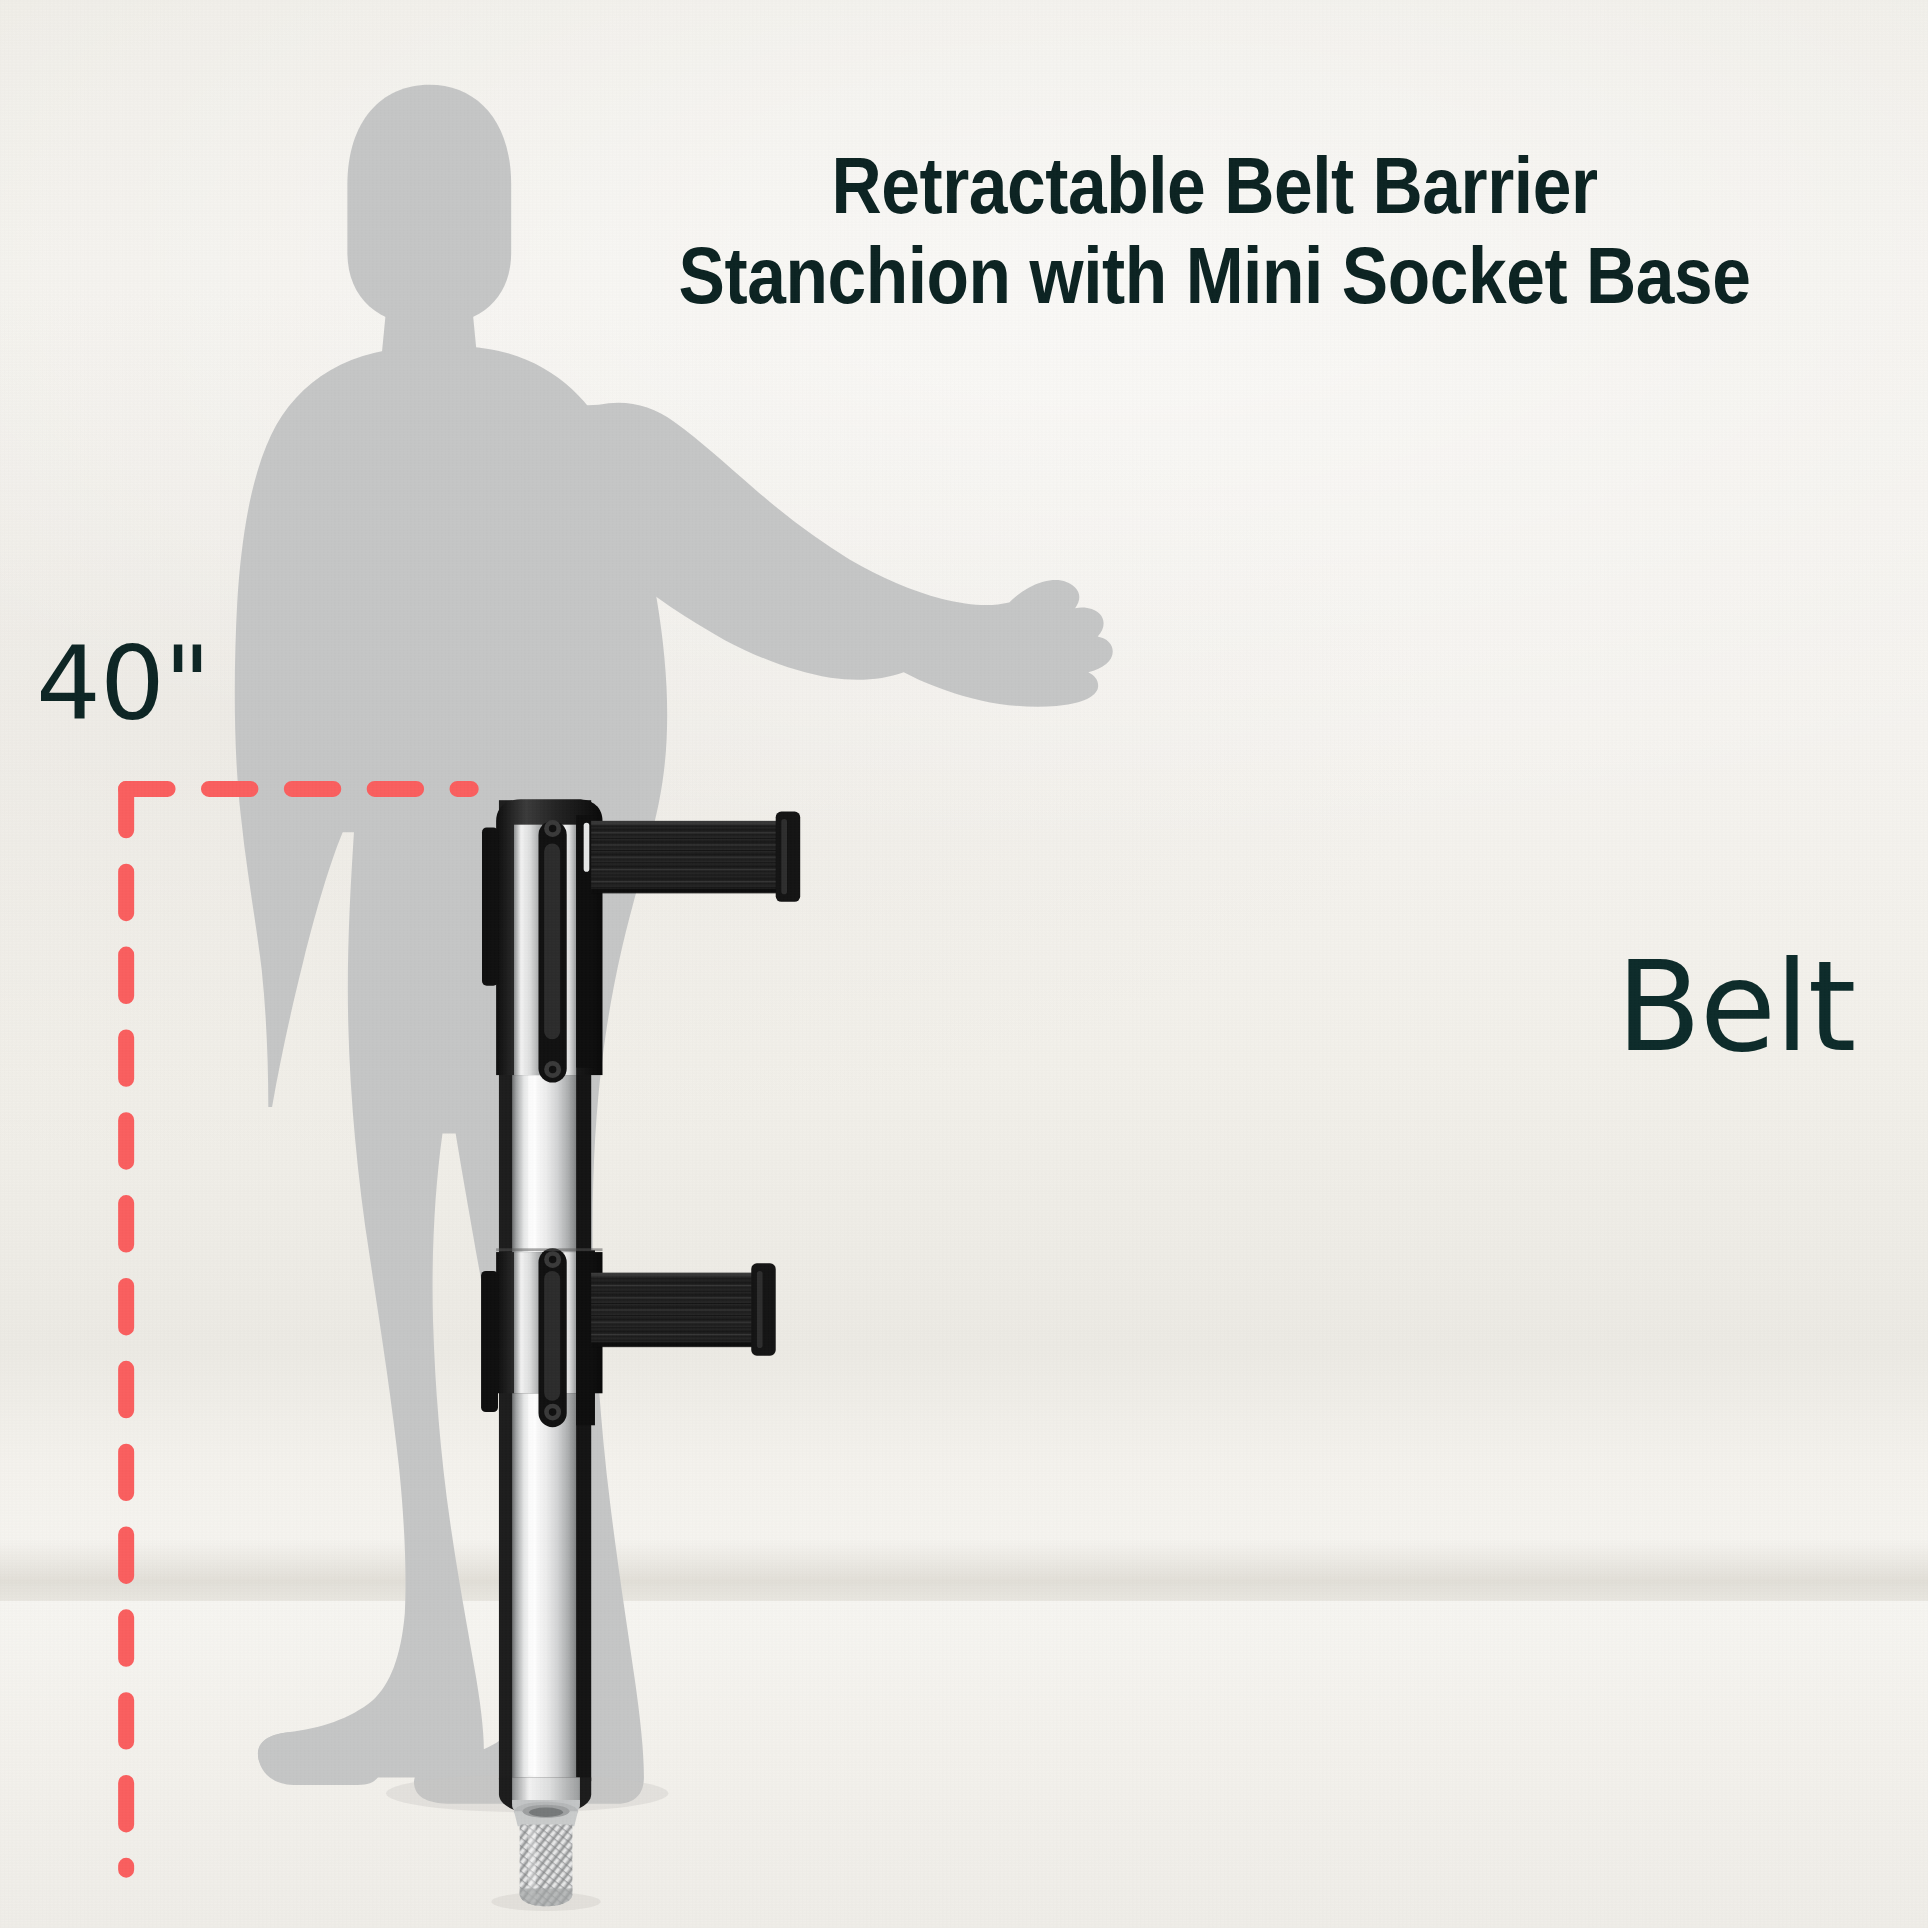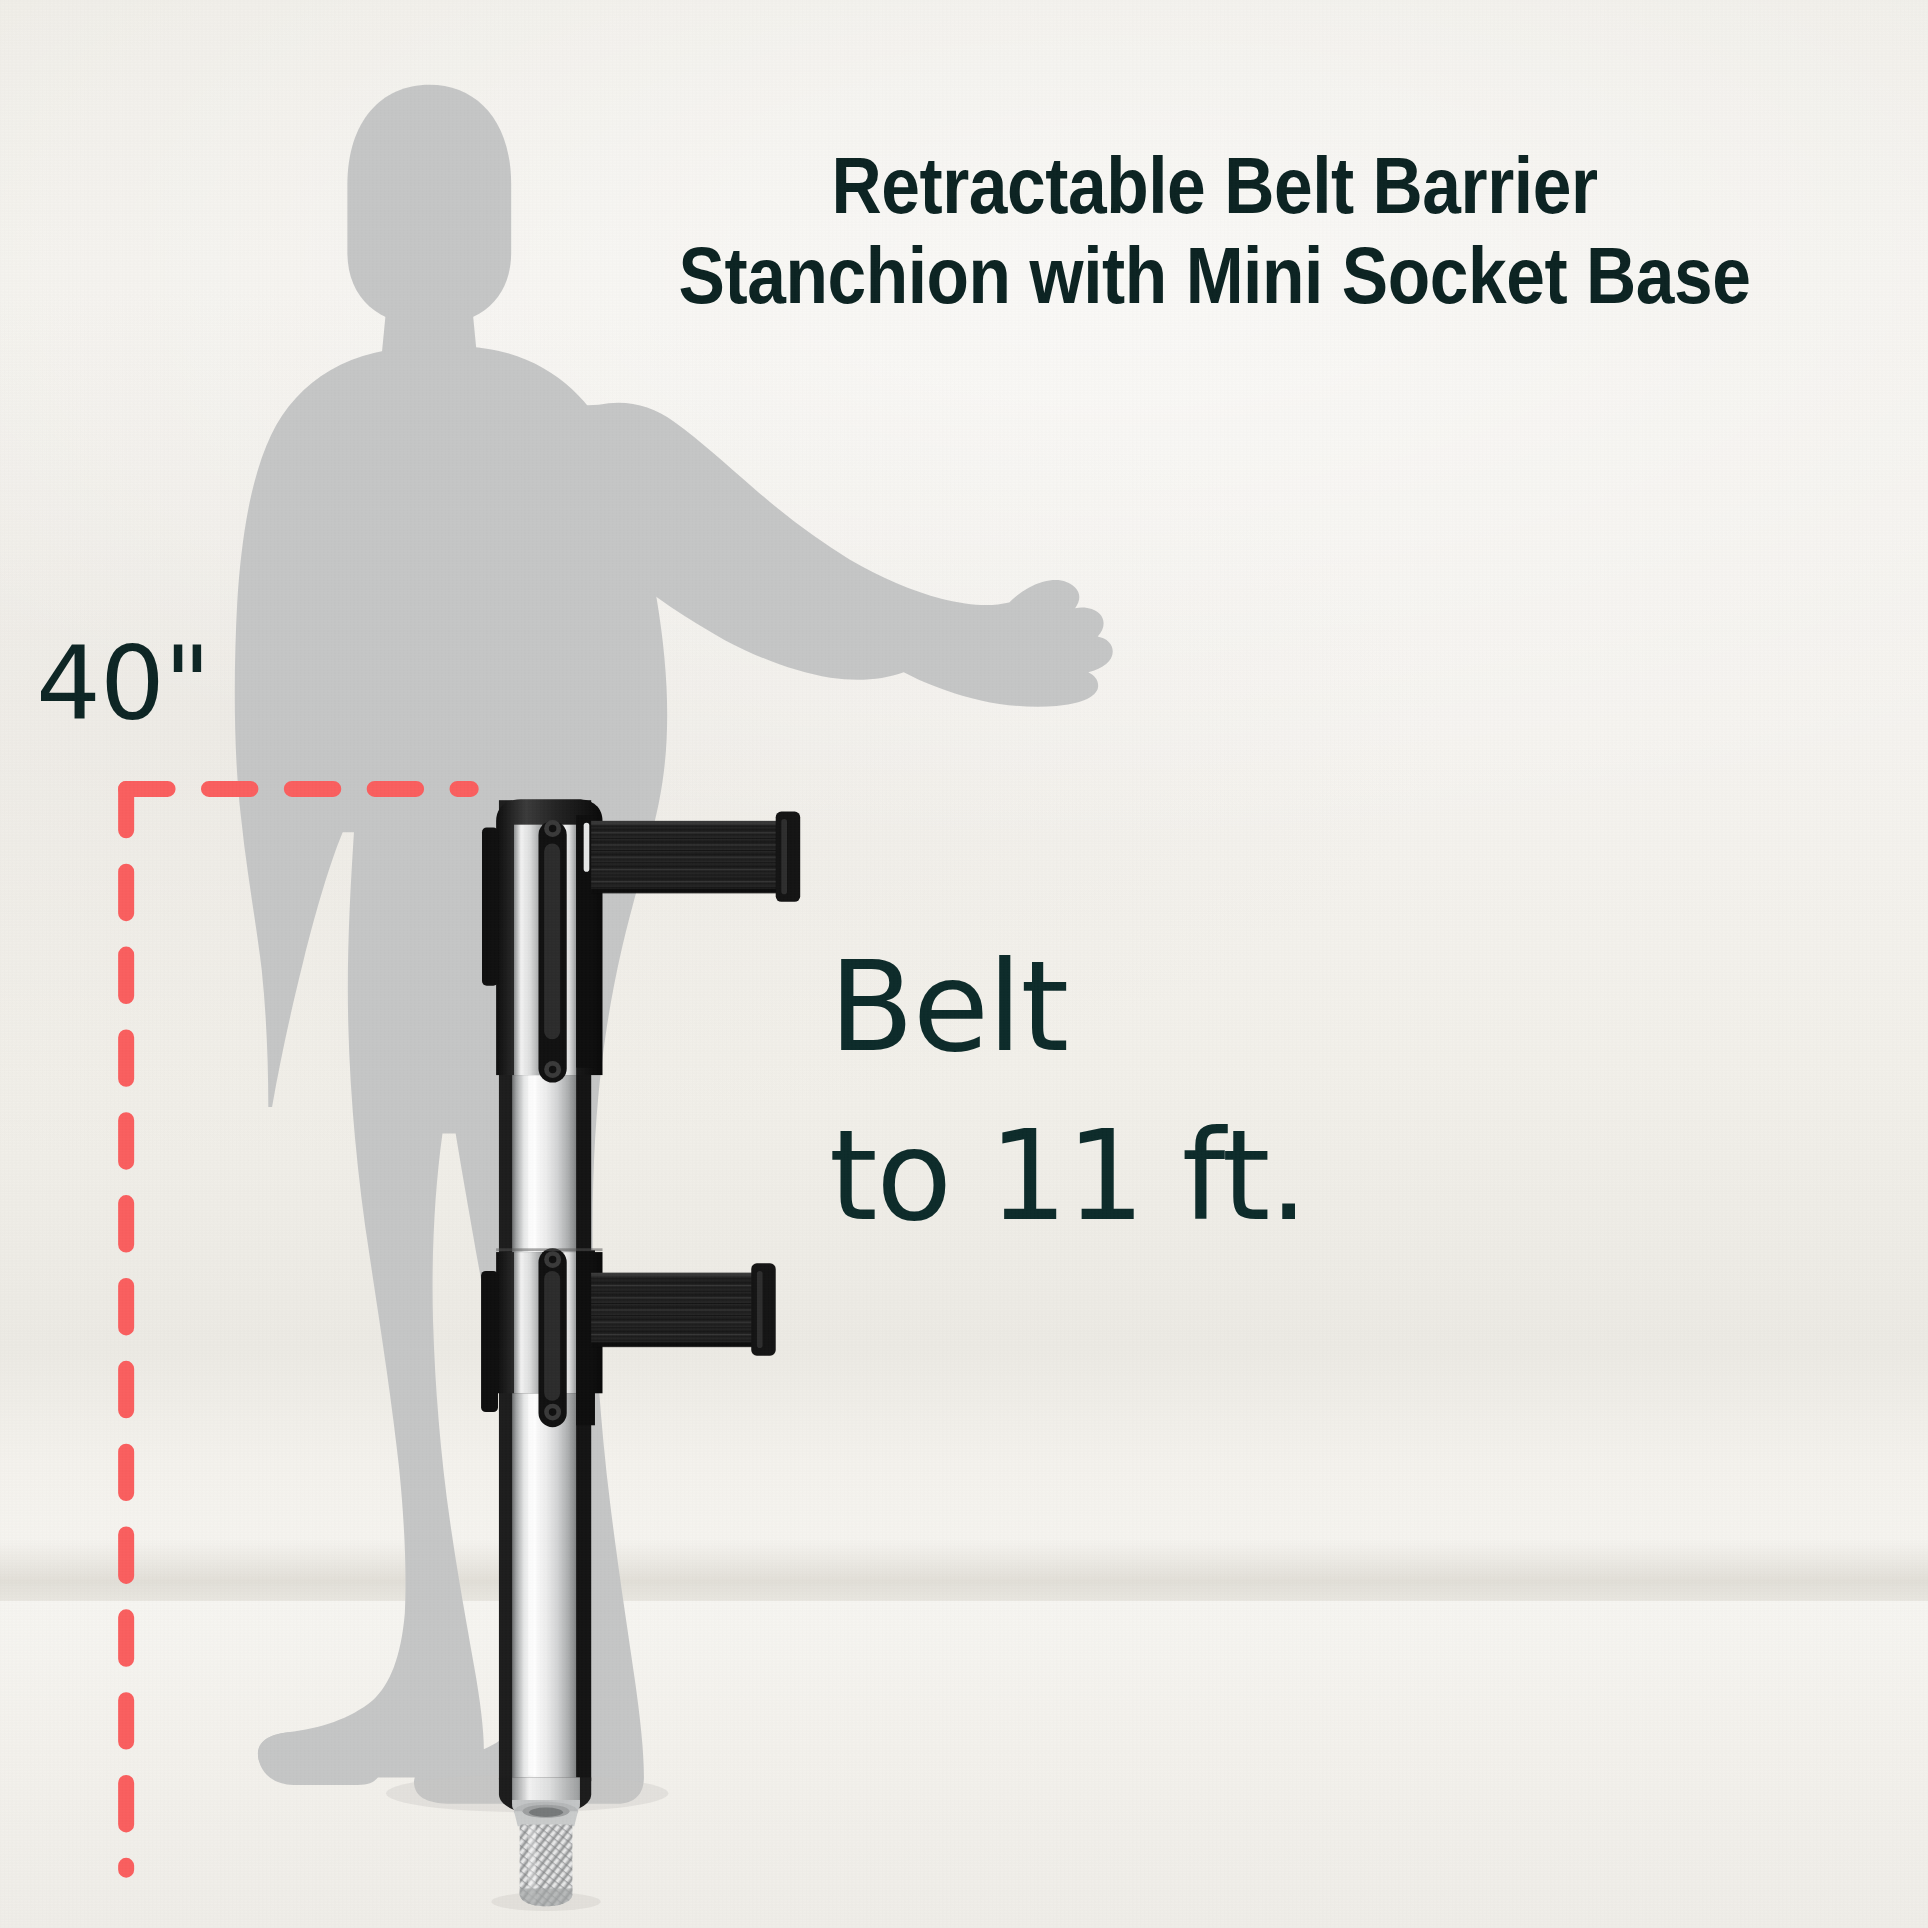--- a/index.html
+++ b/index.html
@@ -114,21 +114,21 @@
     transform: scaleX(0.88);
     transform-origin: 50% 0;
   }
   .headline .ln { display: block; }
 
   .subcopy {
     position: absolute;
     left: 829px;
     top: 923px;
     width: 1026px;
-    text-align: left;
+    text-align: right;
     color: #0d2b2a;
     font-family: "DejaVu Sans", "Liberation Sans", sans-serif;
     font-weight: 400;
     font-size: 124px;
     line-height: 1.36;
     letter-spacing: -1.4px;
   }
   .subcopy .ln { display: block; white-space: nowrap; }
 </style>
 </head>
@@ -388,18 +388,17 @@
     </g>
   </svg>
 
   <div class="headline">
     <span class="ln">Retractable Belt Barrier</span>
     <span class="ln">Stanchion with Mini Socket Base</span>
   </div>
 
   <div class="subcopy">
     <span class="ln">Belt</span>
-    <span class="ln">to 11 ft.</span>
   </div>
 
   <div class="bg-grain"></div>
 </div>
 
 
 </body></html>

